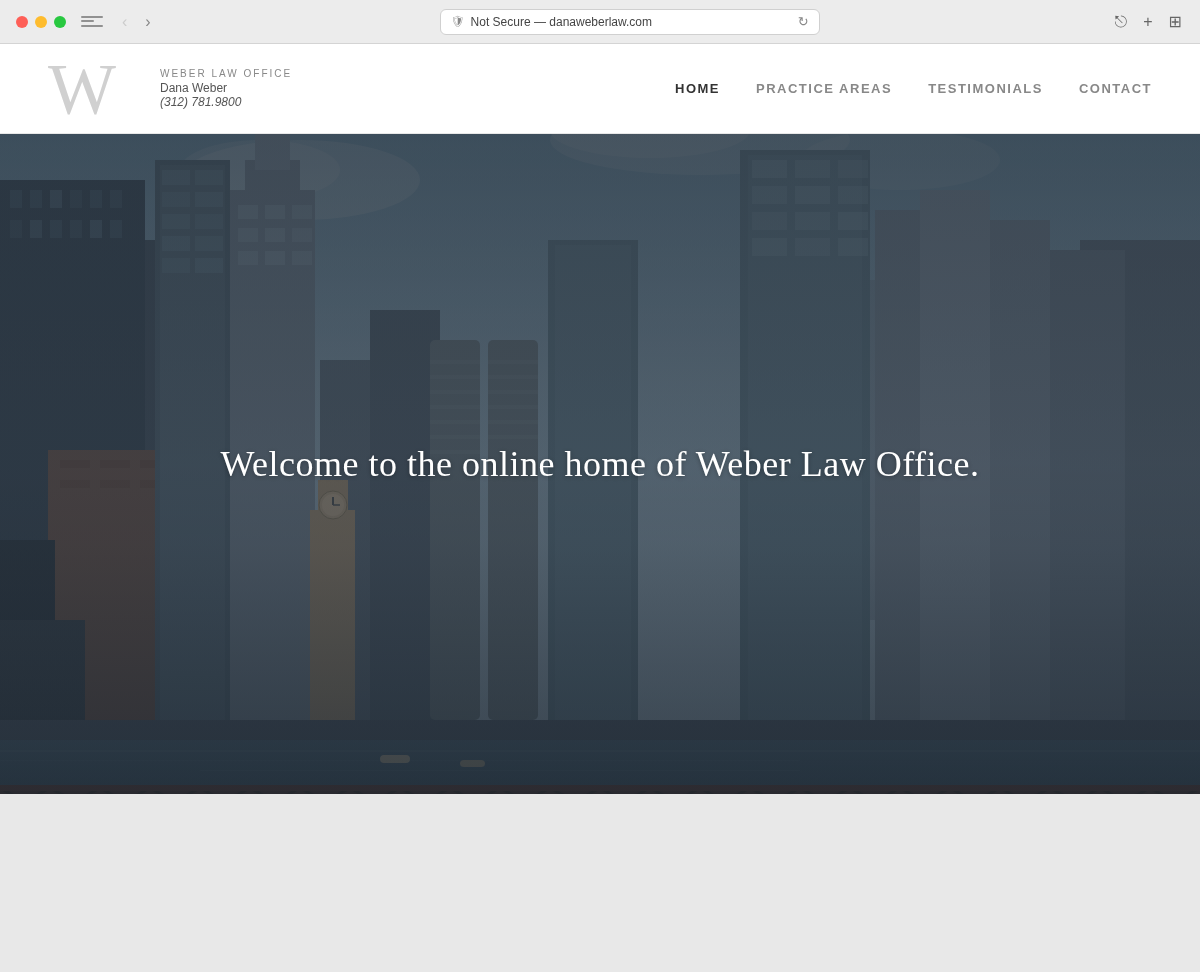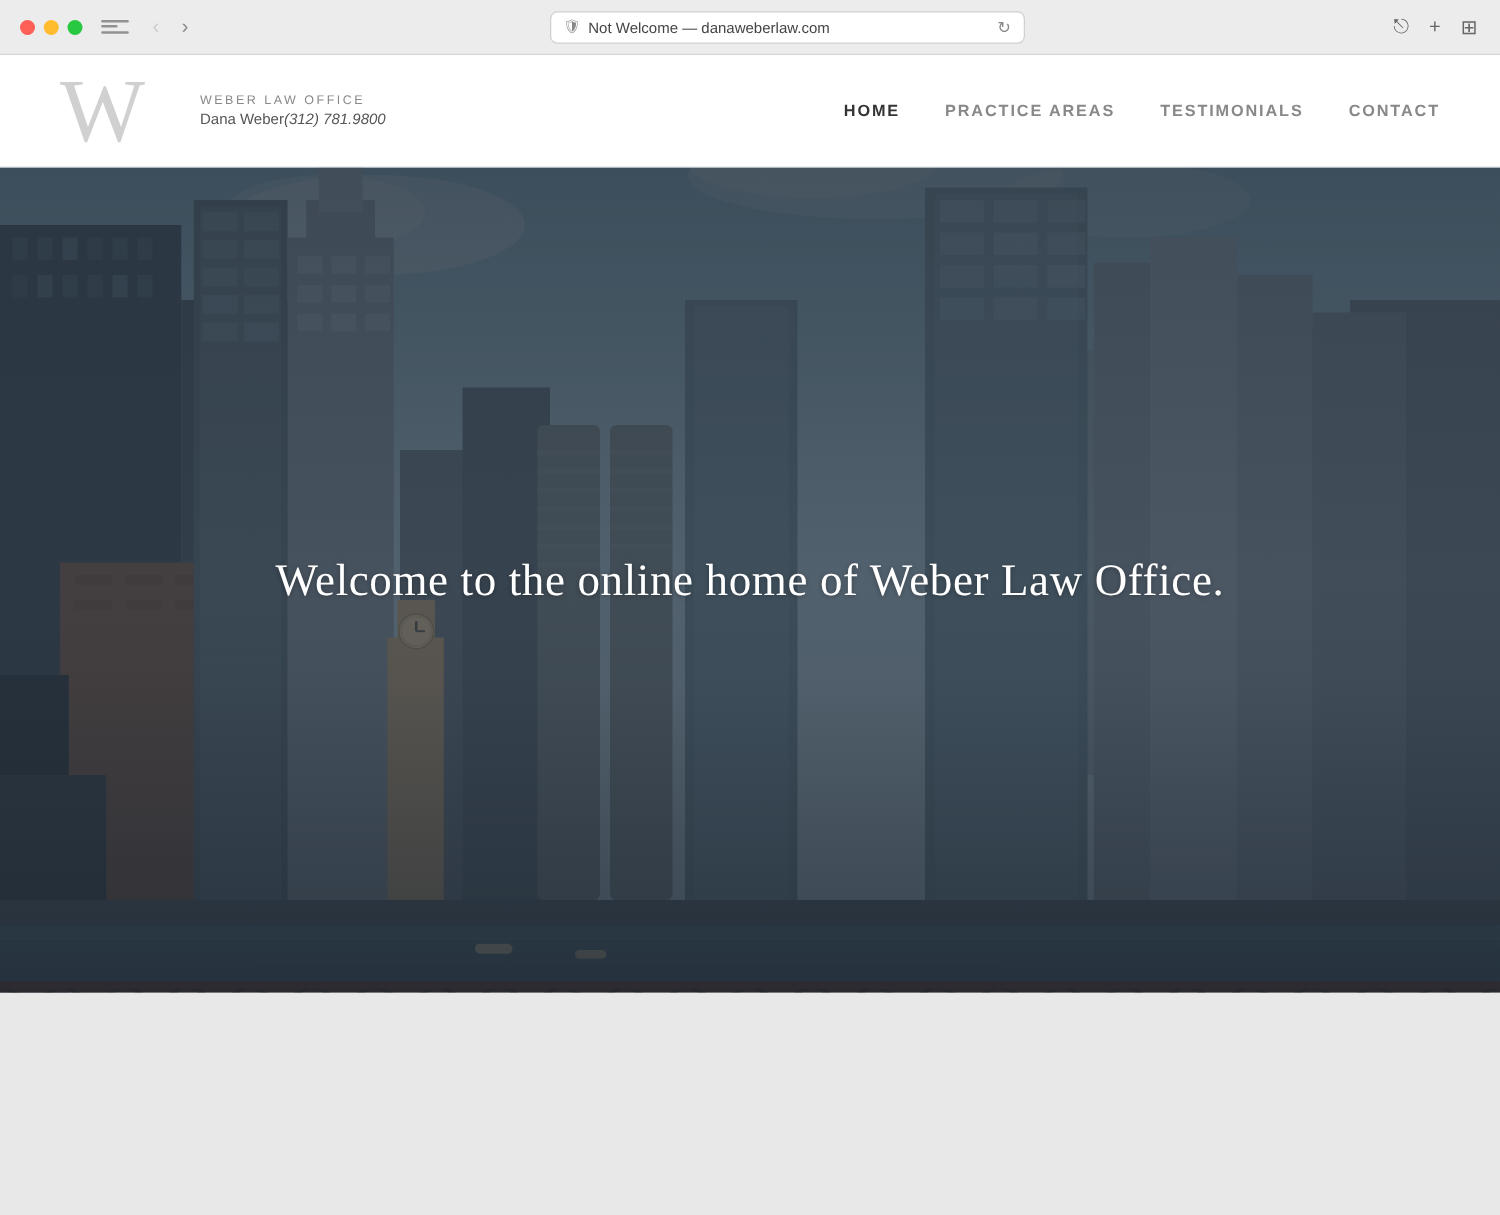--- a/index.html
+++ b/index.html
@@ -183,21 +183,21 @@
     .logo-firm-name {
       font-size: 10px;
       letter-spacing: 2px;
       color: #888;
       font-weight: 400;
       text-transform: uppercase;
     }
 
     .logo-contact-info {
       display: flex;
-      flex-direction: row;
+      flex-direction: column;
     }
 
     .logo-attorney {
       font-size: 12px;
       color: #555;
       font-weight: 500;
     }
 
     .logo-phone {
       font-size: 12px;
@@ -298,21 +298,21 @@
     </div>
 
     <div class="browser-controls">
       <button class="chevron-btn disabled">‹</button>
       <button class="chevron-btn">›</button>
     </div>
 
     <div class="address-bar-container">
       <div class="address-bar">
         <span class="lock-icon">🛡</span>
-        <span class="url-text">Not Welcome — danaweberlaw.com</span>
+        <span class="url-text">Not Secure — danaweberlaw.com</span>
         <span class="reload-icon">↻</span>
       </div>
     </div>
 
     <div class="browser-actions">
       <button class="browser-action-btn">⎋</button>
       <button class="browser-action-btn">+</button>
       <button class="browser-action-btn">⊞</button>
     </div>
   </div>

